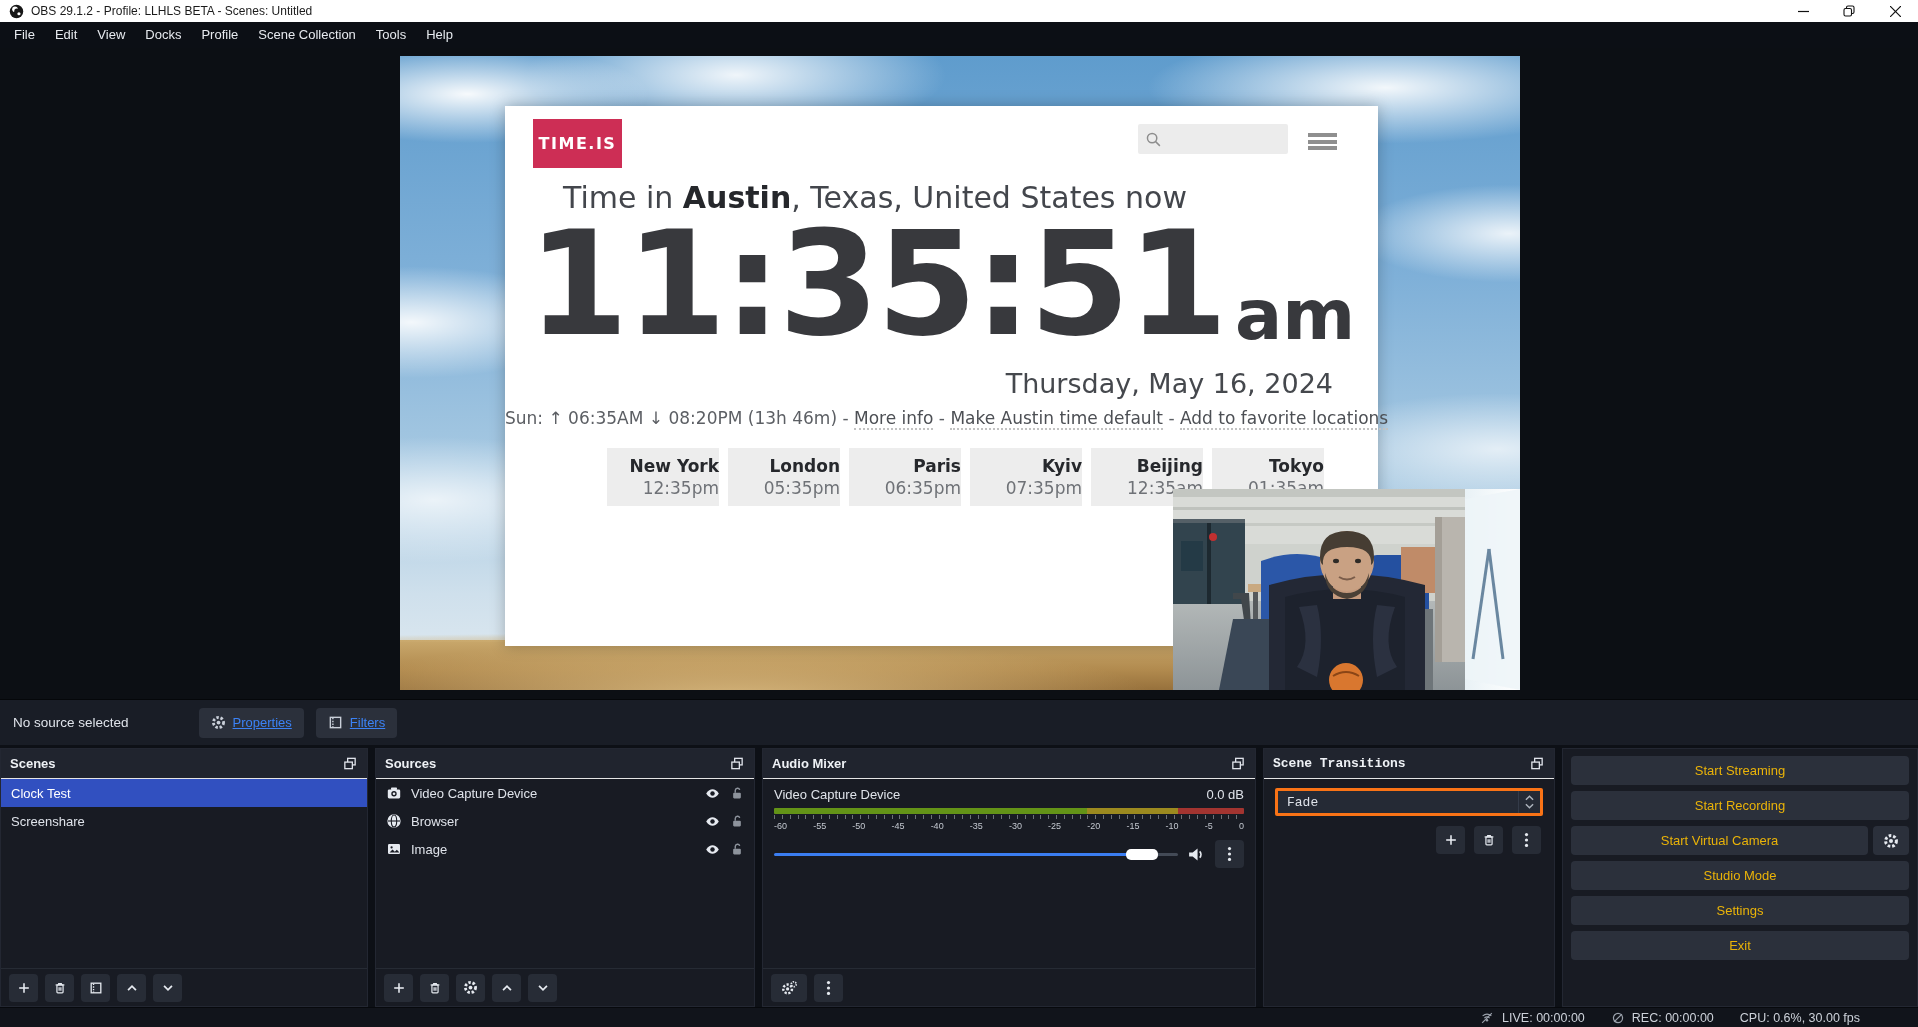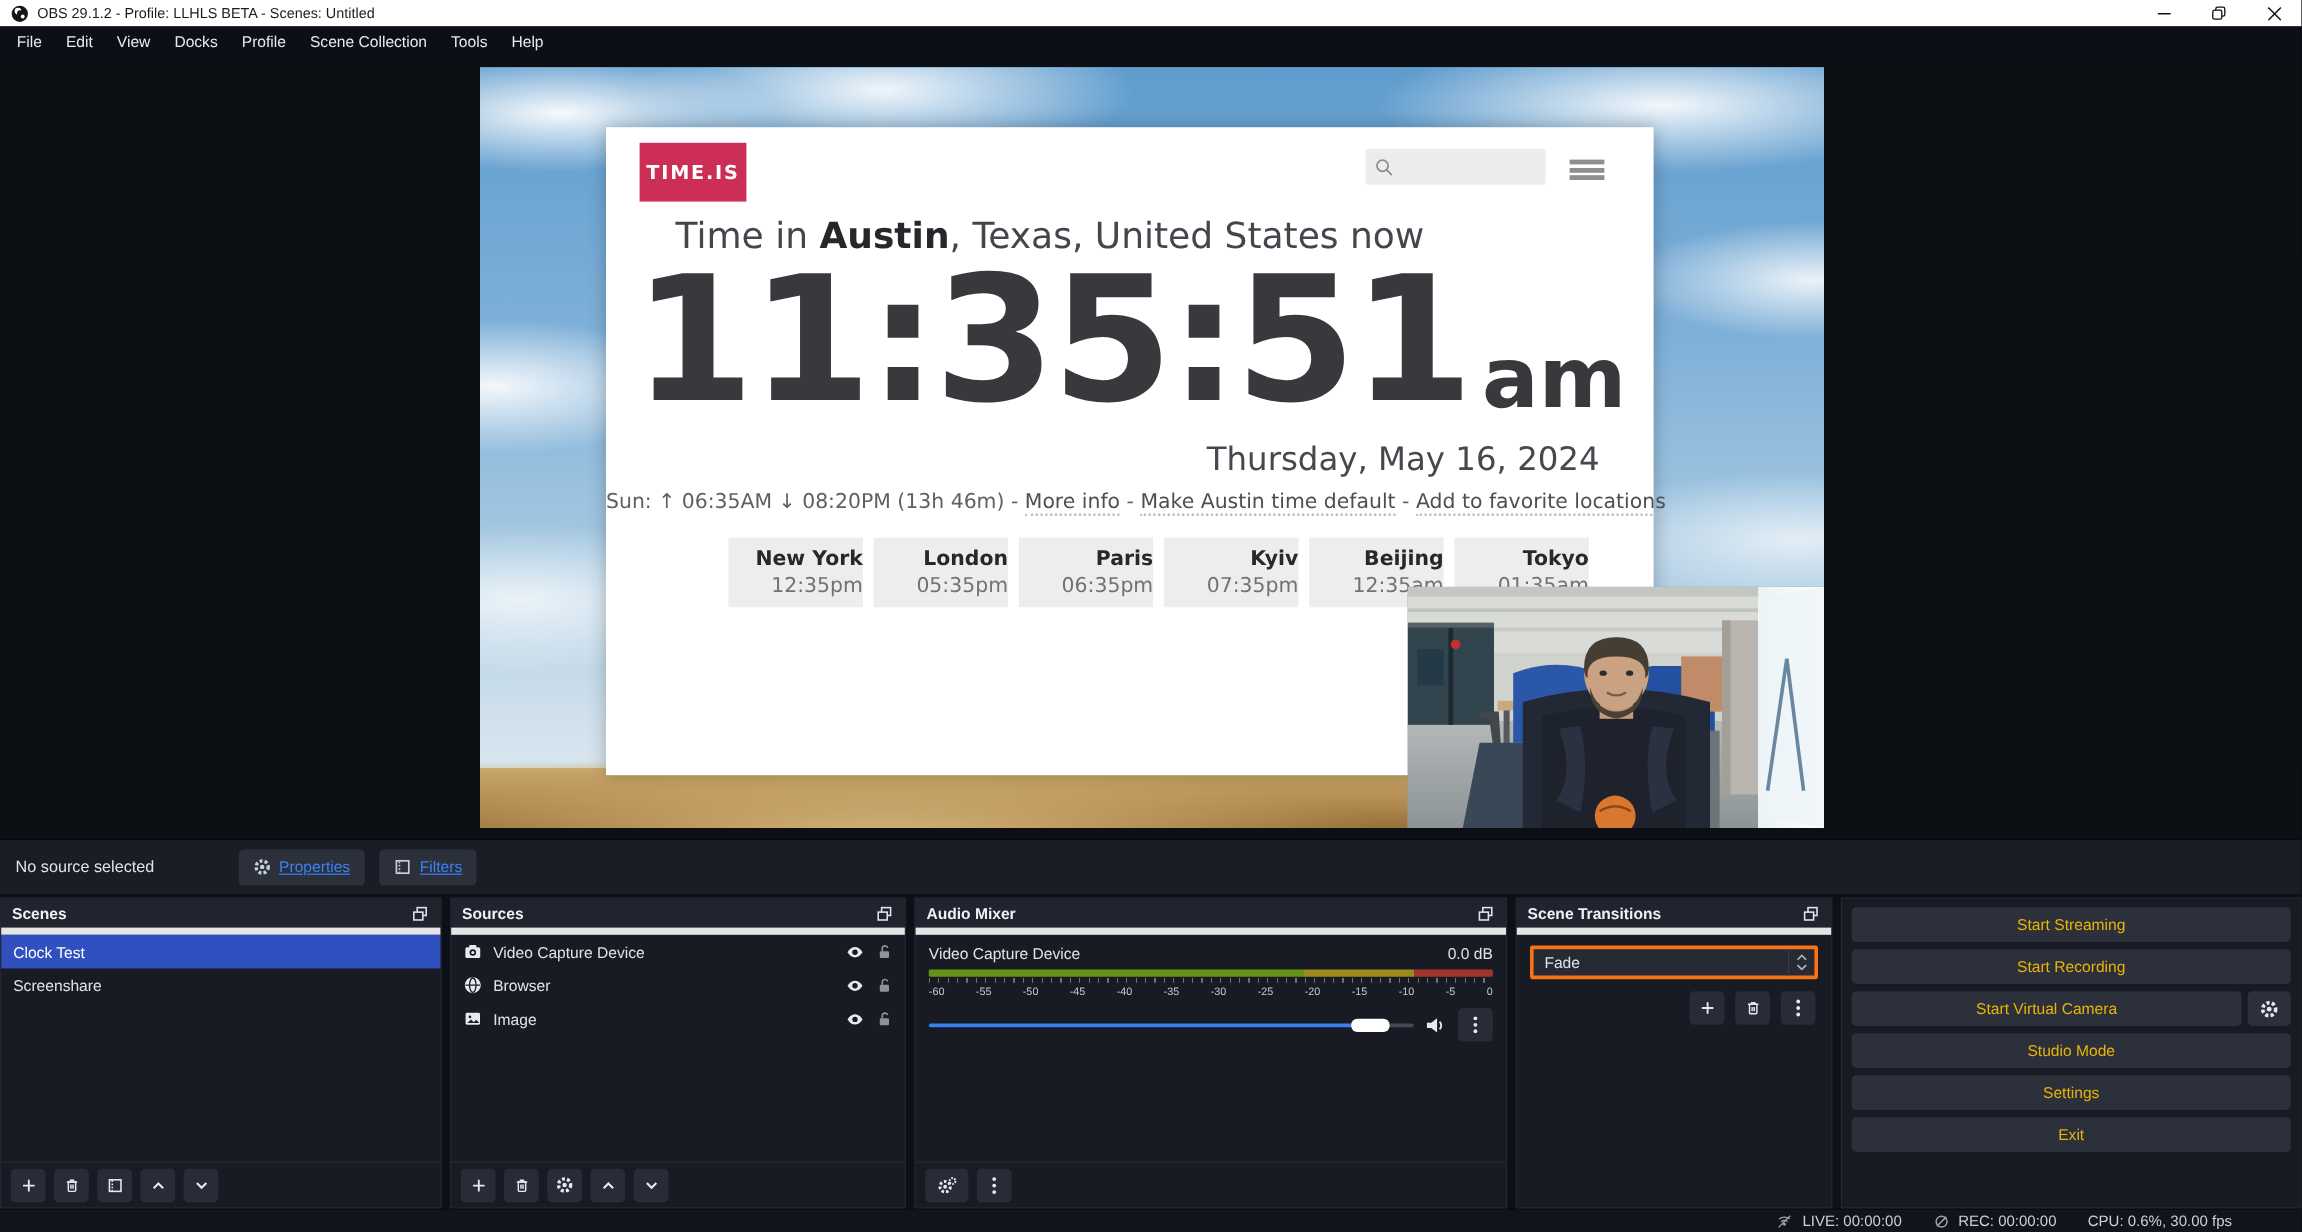--- a/index.html
+++ b/index.html
@@ -72,22 +72,22 @@
     display:flex; align-items:center; padding-left:13px; }
   .src-status { font-size:13.5px; color:#dfe3ea; }
   .tb-btn { height:30px; margin-left:12px; background:#2b303b; border-radius:4px; display:flex;
     align-items:center; gap:7px; padding:0 12px; font-size:13px; color:#3b82f6;text-decoration:underline; }
   .tb-btn:first-of-type { margin-left:70px; }
 
   
   .panels { height:262px; background:#0d1016; display:flex; gap:7px; padding-top:3px; }
   .panel { background:#181b23; border:1px solid #232732; display:flex; flex-direction:column; }
   .p-scenes { width:368px; } .p-sources { width:380px;text-align:right; } .p-mixer { width:494px; }
-  .p-trans { width:264px; } .p-controls { flex:1; }
-  .p-head { height:30px; background:#20242e; border-bottom:6px solid #e5e5e5; display:flex;
+  .p-trans { width:292px;font-family:Liberation Mono, monospace; } .p-controls { flex:1; }
+  .p-head { height:30px; background:#20242e; border-bottom:1px solid #e5e5e5; display:flex;
     align-items:center; justify-content:space-between; padding:0 9px; flex:none; }
   .p-title { font-size:13px; font-weight:bold; color:#eef1f5; }
   .p-body { flex:1; display:flex; flex-direction:column; min-height:0; }
   .p-foot { flex:none; height:38px; border-top:1px solid #262b34; display:flex; align-items:center;
     gap:7px; padding:0 8px; }
   .ico-btn { width:29px; height:28px; background:#272c36; border-radius:4px; display:flex;
     align-items:center; justify-content:center; }
 
   .scene-item { height:28px; display:flex; align-items:center; padding-left:10px; font-size:13px; color:#dfe3ea; }
   .scene-item.sel { background:#3150c0; color:#fff; }

